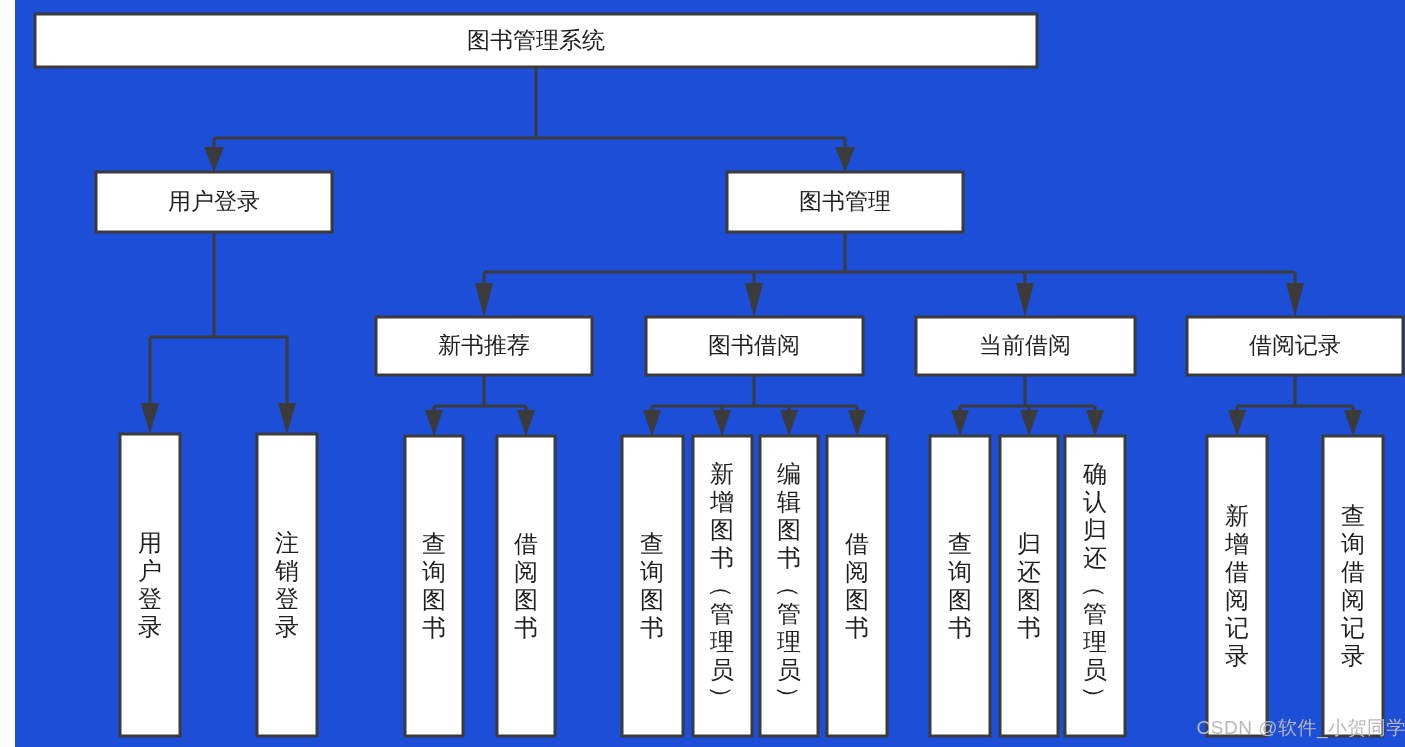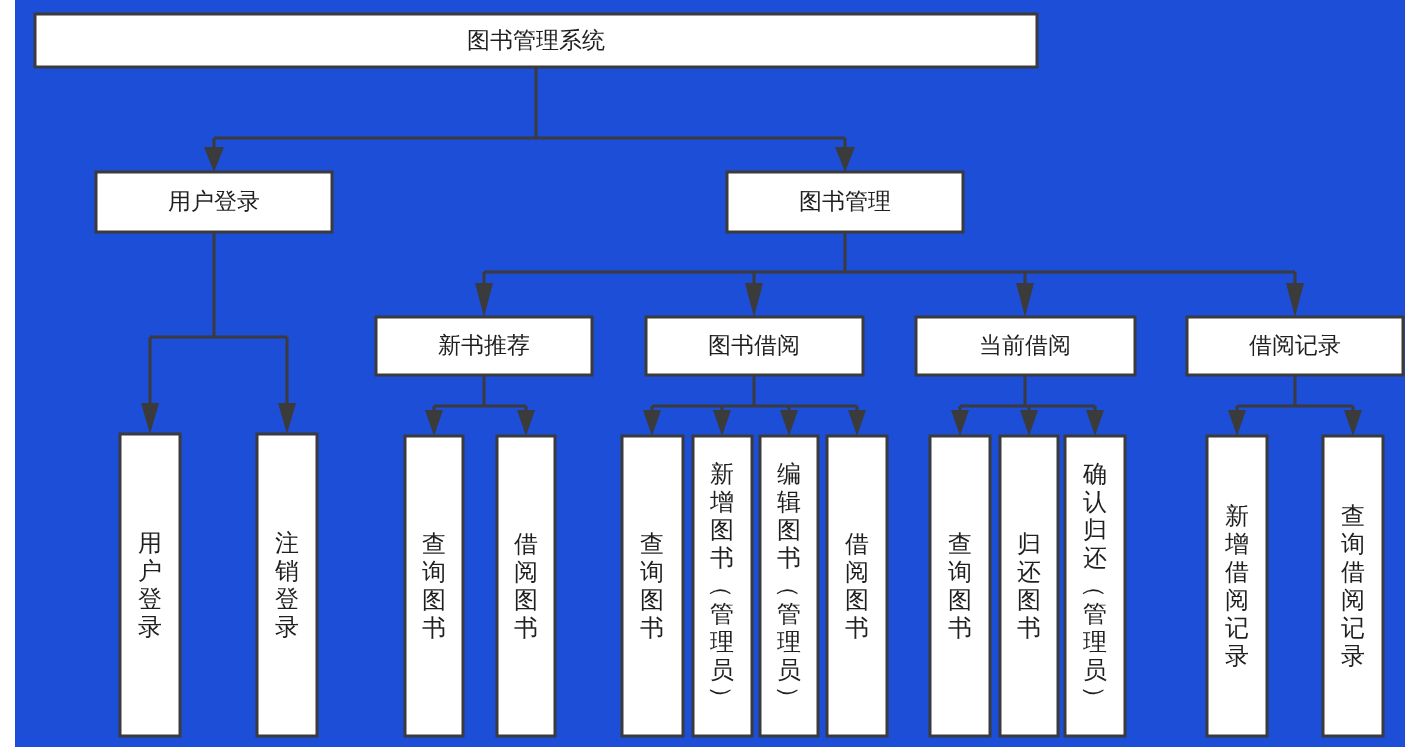--- a/index.html
+++ b/index.html
@@ -306,13 +306,14 @@
             <text class="vert-char" x="1338" y="551.84">询</text>
             <text class="vert-char" x="1338" y="579.84">借</text>
             <text class="vert-char" x="1338" y="607.84">阅</text>
             <text class="vert-char" x="1338" y="635.84">记</text>
             <text class="vert-char" x="1338" y="663.84">录</text>
           </g>
       </g>
     </g>
   </svg>
 
+  <div class="watermark">CSDN @软件_小贺同学</div>
 </div>
 
 </body></html>

